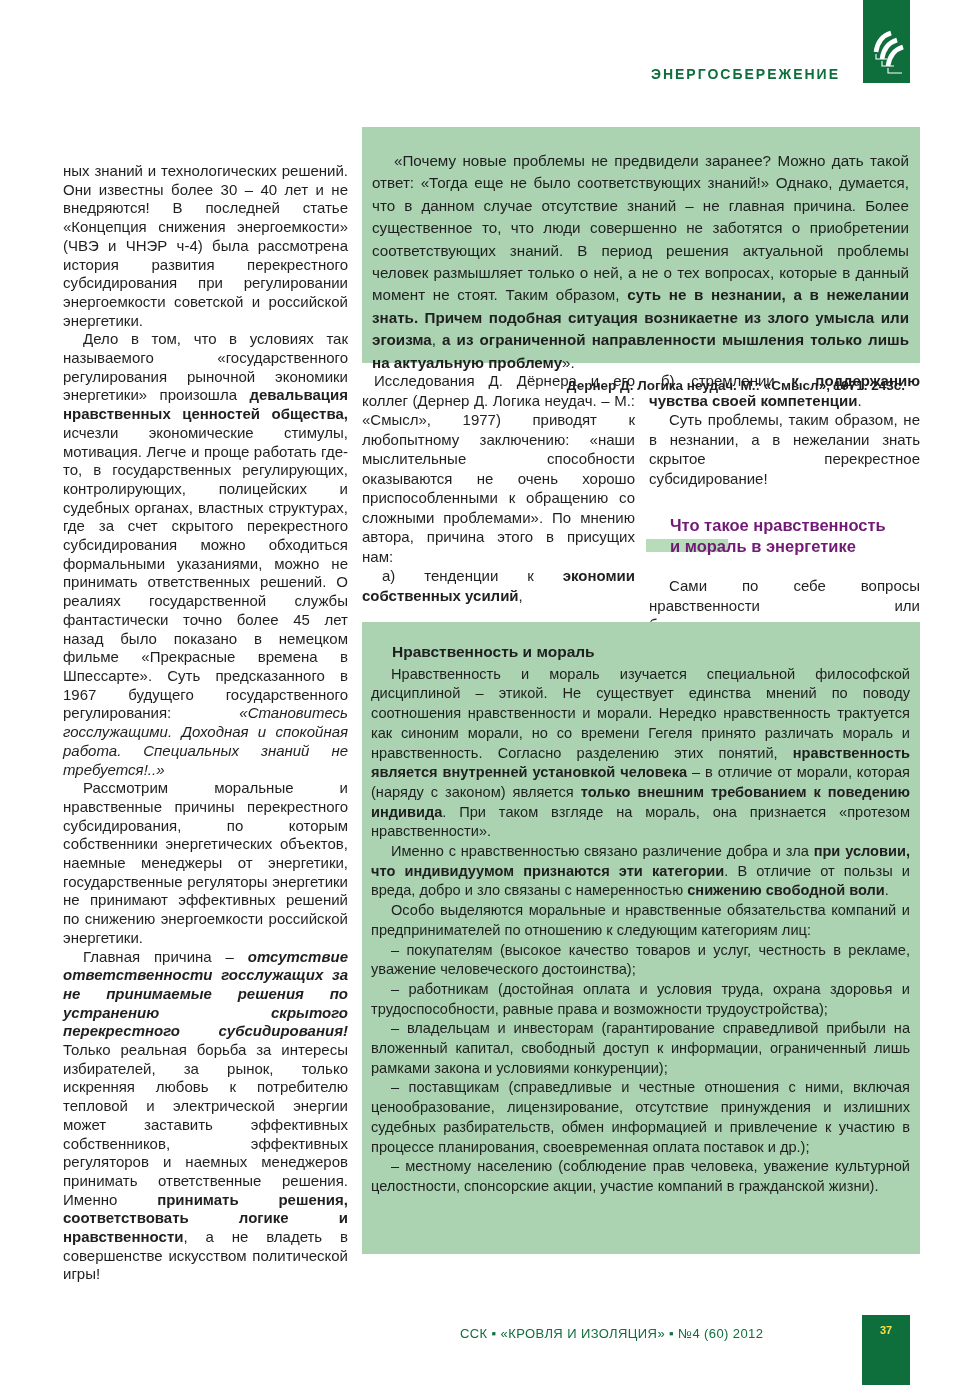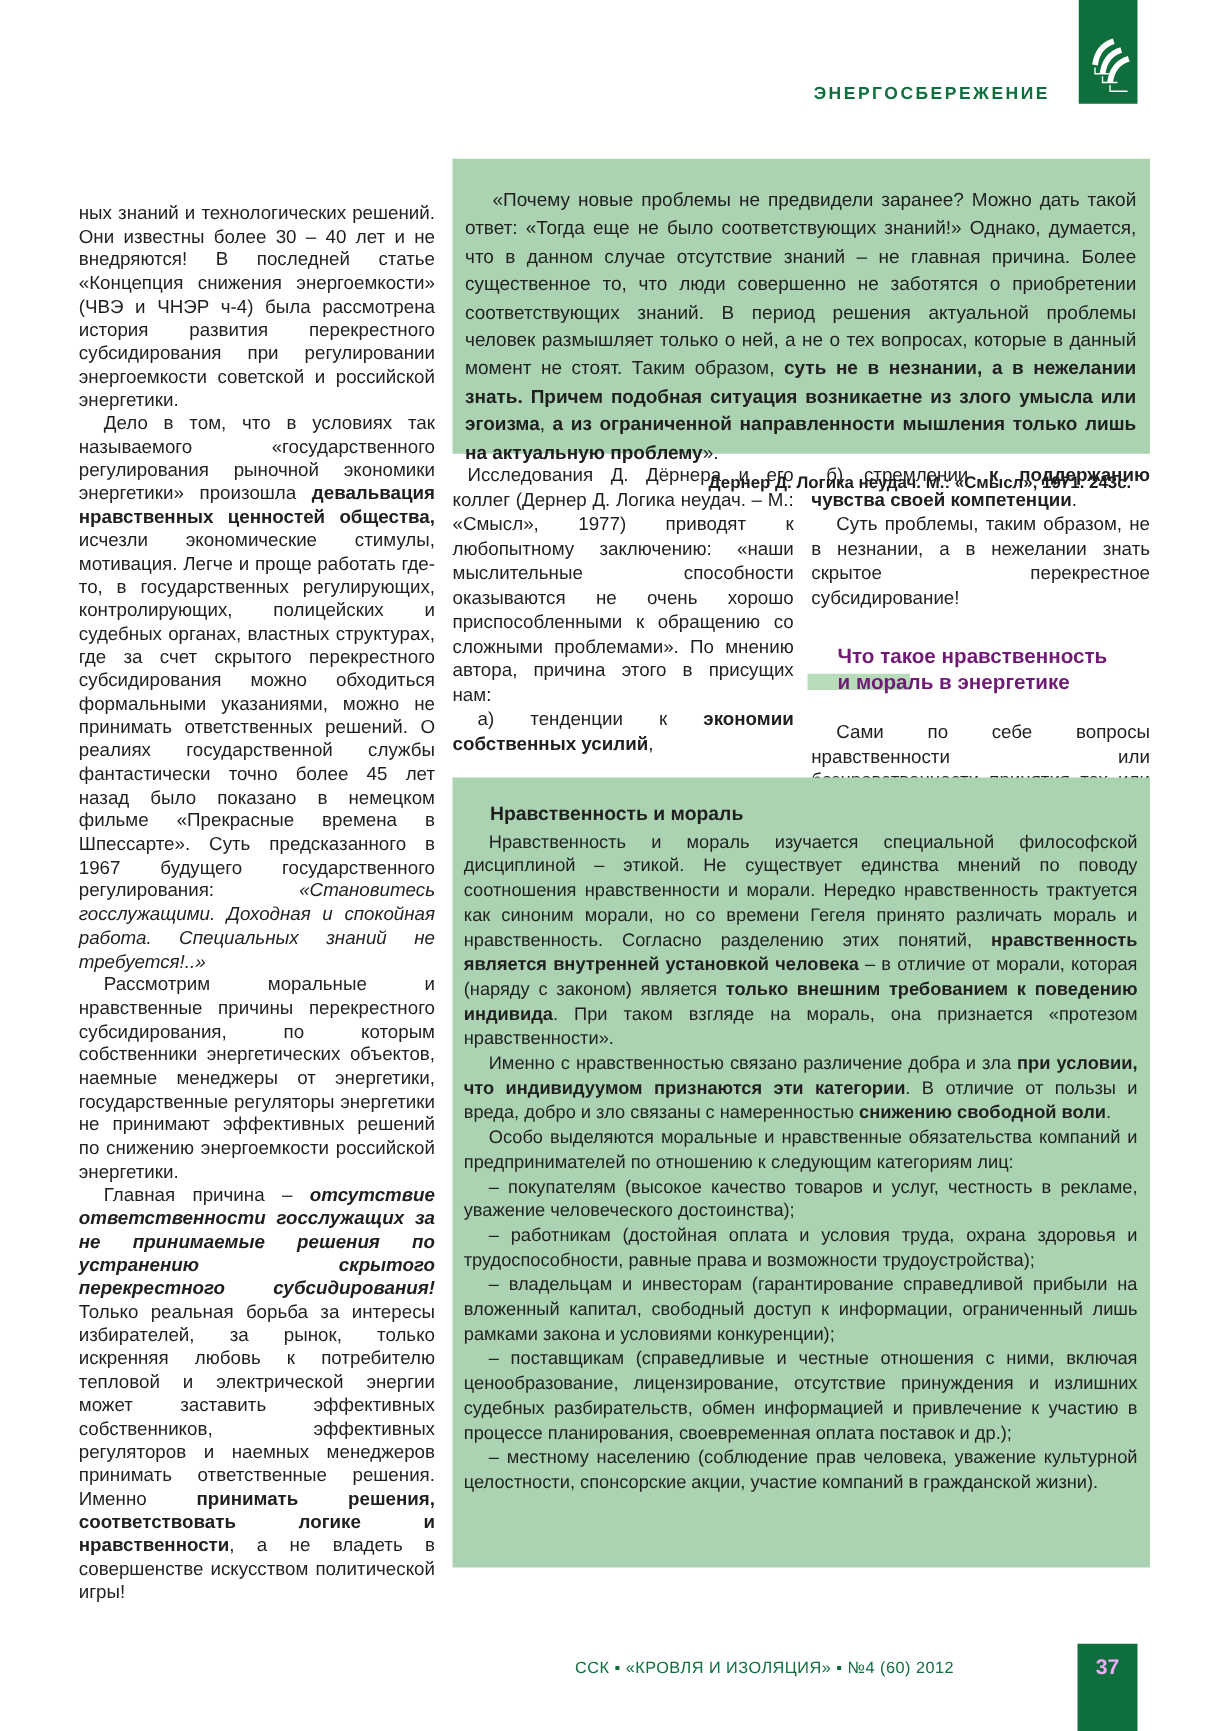--- a/index.html
+++ b/index.html
@@ -41,21 +41,21 @@
   .morality-box{position:absolute;left:362px;top:622px;width:558px;height:632px;
     box-sizing:border-box;background:#abd3b2;padding:20px 10px 0 9px;
     font-size:14.6px;line-height:19.7px;}
   .mb-title{font-weight:700;font-size:15.5px;padding-left:21px;margin-bottom:3px;}
   .mb-attr{text-align:right;font-weight:700;font-size:13.5px;margin-top:3px;padding-right:6px;}
 
   
   .footer-line{position:absolute;top:1326px;left:460px;width:386px;text-align:left;
     color:#0e6e3c;font-size:13px;letter-spacing:0.4px;}
   .page-num-box{position:absolute;left:862px;top:1315px;width:48px;height:70px;
-    background:#0e6e3c;color:#f0abfc;font-weight:700;font-size:17px;text-align:center;
+    background:#0e6e3c;color:#fde047;font-weight:700;font-size:11px;text-align:center;
     box-sizing:border-box;padding-top:9px;}
 </style>
 </head>
 <body>
 
 <div class="page">
 
   <div class="header-label">ЭНЕРГОСБЕРЕЖЕНИЕ</div>
 
   <div class="logo">

